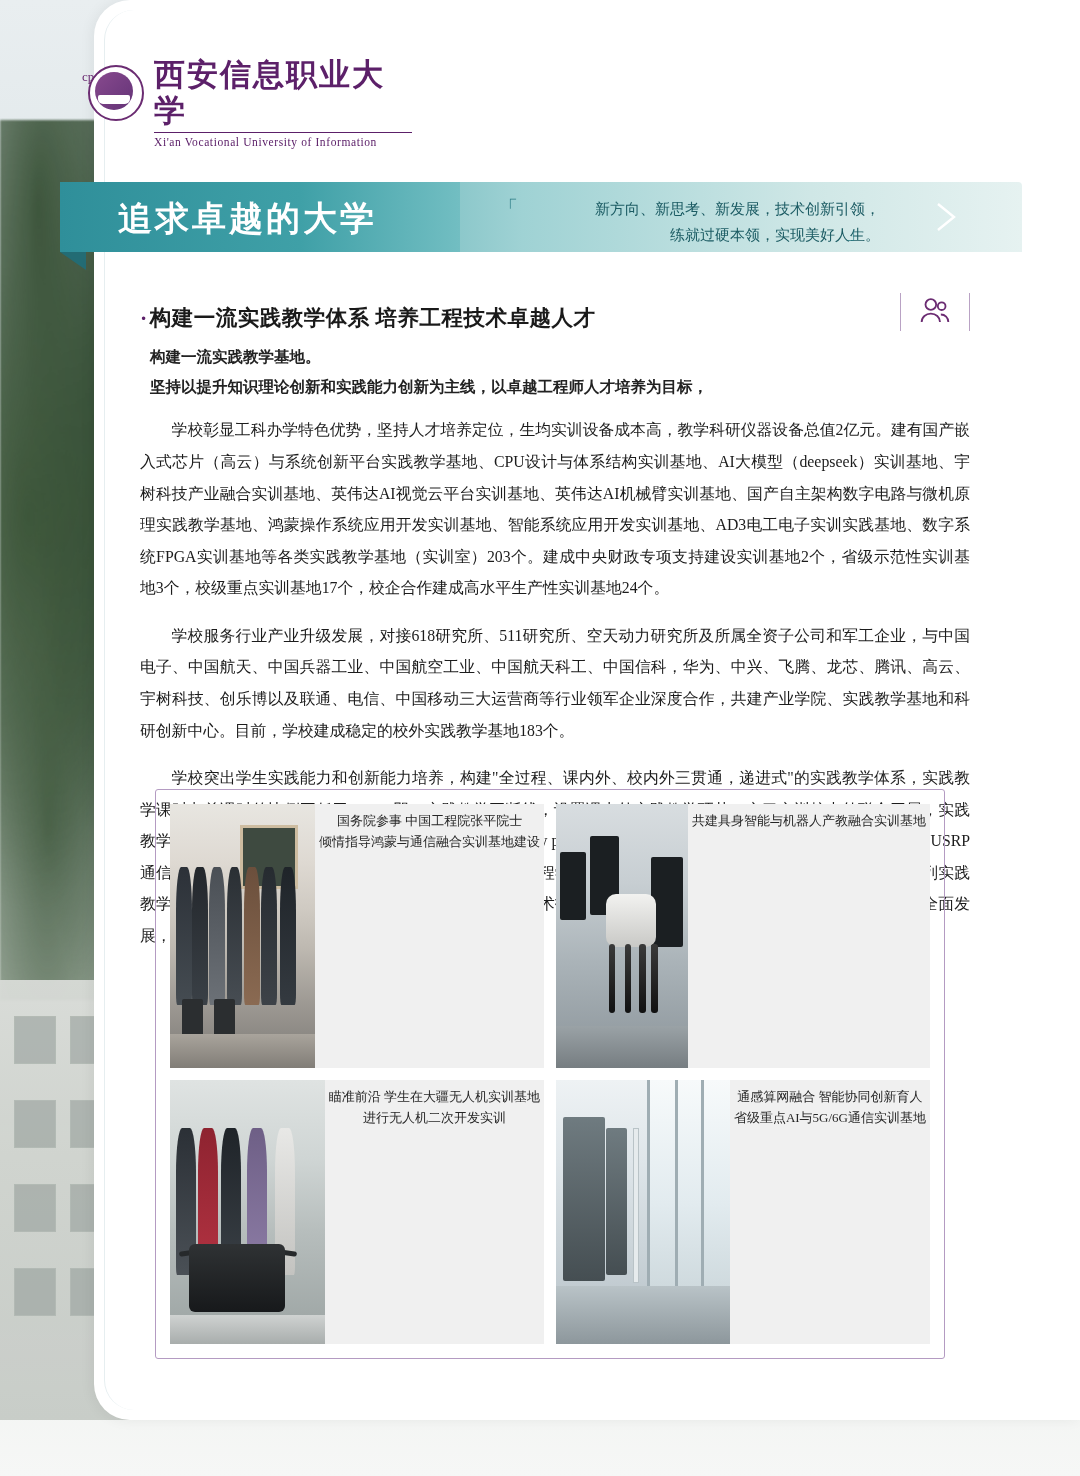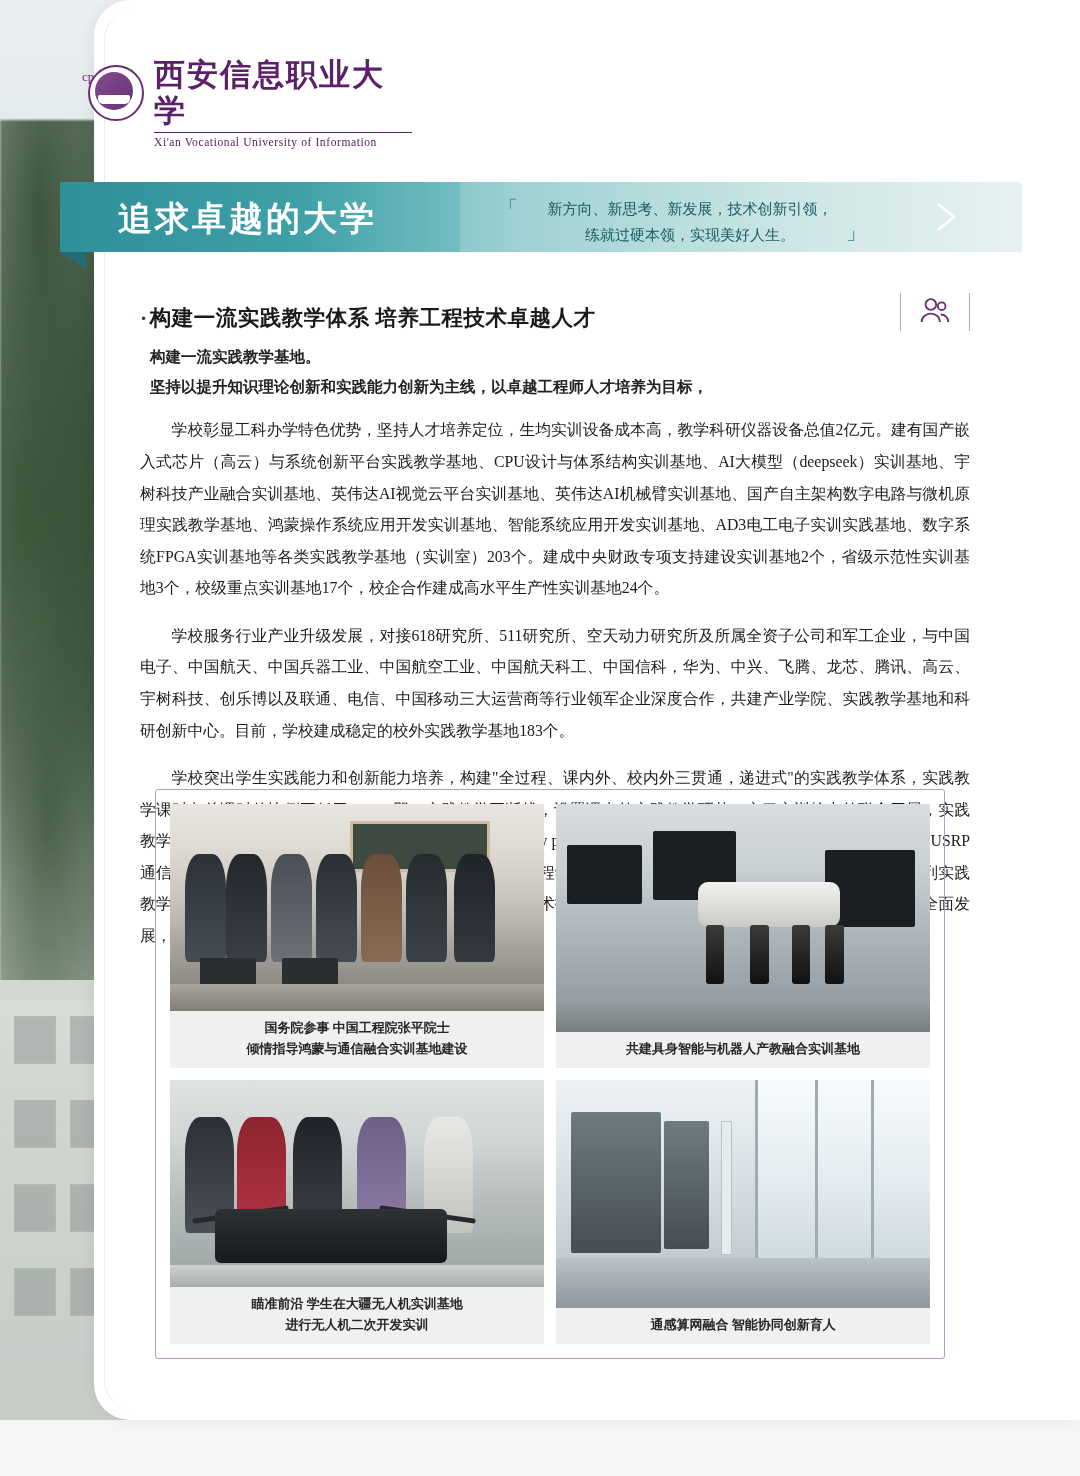--- a/index.html
+++ b/index.html
@@ -167,21 +167,21 @@
     font-family: "Liberation Serif", serif;
     font-size: 34px;
     font-weight: bold;
     color: #ffffff;
     letter-spacing: 3px;
   }
   .header-quote {
     position: absolute;
     left: 500px; top: 196px;
     width: 380px;
-    text-align: center;
+    text-align: right;
     font-size: 15px;
     line-height: 1.75;
     color: #1b5b63;
   }
   .q-mark {
     position: absolute;
     font-size: 20px;
     color: #2b7c85;
     line-height: 1;
   }
@@ -258,23 +258,22 @@
     border-radius: 3px;
     padding: 14px;
     box-sizing: border-box;
     display: grid;
     grid-template-columns: 1fr 1fr;
     grid-template-rows: 1fr 1fr;
     gap: 12px;
   }
   .photo-card {
     display: flex;
-    flex-direction: column;
+    flex-direction: row;
     background: #fef9c3;
-    font-weight: bold;
   }
   .photo {
     flex: 1 1 auto;
     position: relative;
     overflow: hidden;
   }
   .caption {
     background: #f0f0f0;
     text-align: center;
     font-size: 13px;
@@ -528,16 +527,17 @@
       <div class="window"></div>
       <div class="mullion" style="right:30%;"></div>
       <div class="mullion" style="right:15%;"></div>
       <div class="rack"></div>
       <div class="rack" style="left:29%;top:18%;width:12%;height:56%;"></div>
       <div class="pole"></div>
       <div class="deskrow"></div>
     </div>
     <div class="caption">
       <div>通感算网融合 智能协同创新育人</div>
+      <div>省级重点AI与5G/6G通信实训基地</div>
     </div>
   </div>
 
 </div>
 
 </body></html>

